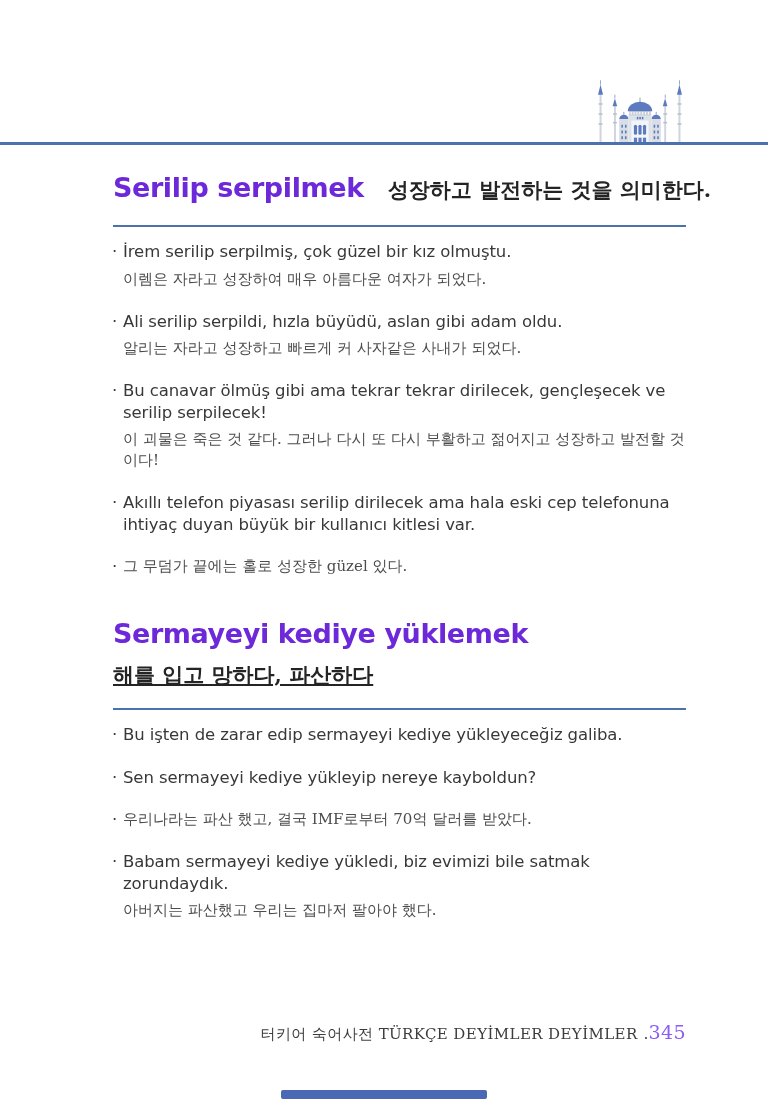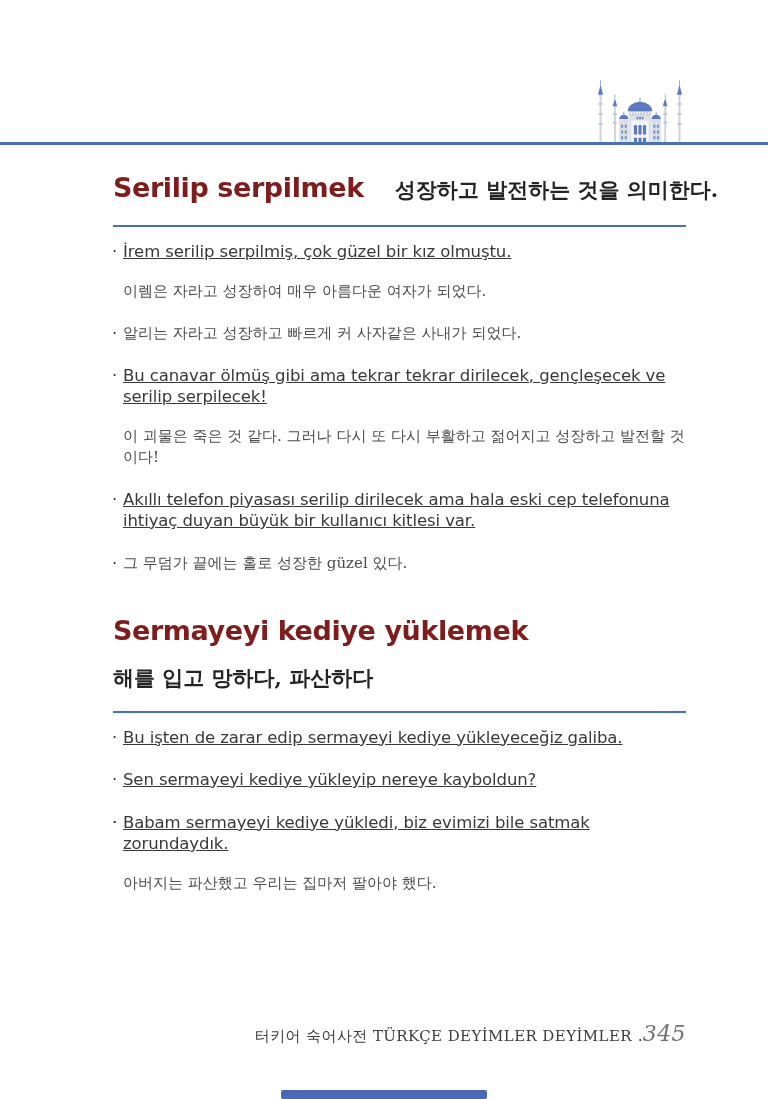--- a/index.html
+++ b/index.html
@@ -10,50 +10,50 @@
   }
   .top-rule {
     position:absolute; top:142px; left:0; width:768px; height:3px;
     background:#4a73ad;
   }
   .mosque { position:absolute; top:76px; right:80px; width:96px; height:66px; }
   .content { position:absolute; left:113px; right:82px; top:167px; }
 
   .idiom-title { white-space:nowrap; font-weight:700; }
   .idiom-title .t-tr {
-    font-size:27px; line-height:30px; color:#7f1d1d; letter-spacing:-0.4px;
+    font-size:27px; line-height:30px; color:#6d28d9; letter-spacing:-0.4px;
     font-family:"DejaVu Sans","Liberation Sans",sans-serif;
   }
   .idiom-title .t-ko {
-    font-size:21px; color:#242424; font-weight:600; margin-left:20px;
+    font-size:21px; color:#242424; font-weight:600; margin-left:13px;
     font-family:"DejaVu Serif","Liberation Serif",serif;
   }
   .t-ko-block {
     display:block; white-space:normal; font-size:22px; line-height:27px;
-    margin-left:0 !important; margin-top:16px;
+    margin-left:0 !important; margin-top:10px;text-decoration:underline;
   }
   .divider { border:none; border-top:2px solid #4a73ad; margin-top:20px; }
   .entries { margin-top:14px; }
   .entry { position:relative; padding-left:10px; margin-bottom:21px; }
   .entry .bullet { position:absolute; left:-1px; top:0; font-size:16.5px; line-height:21.5px; color:#383838; }
   .entry .tr {
-    font-size:16.5px; line-height:21.5px; color:#383838; letter-spacing:-0.1px;text-decoration:underline;
+    font-size:16.5px; line-height:21.5px; color:#383838; letter-spacing:-0.1px;
   }
   .entry .ko {
-    font-size:15px; line-height:21px; color:#4c4c4c; margin-top:18px;
+    font-size:15px; line-height:21px; color:#4c4c4c; margin-top:6px;
     font-family:"DejaVu Serif","Liberation Serif",serif;
   }
   .section-2 { margin-top:36px; }
   .footer {
     position:absolute; top:1021px; right:82px; color:#3c3c3c;
     font-family:"DejaVu Serif","Liberation Serif",serif;
     font-size:15px; letter-spacing:0.4px; white-space:nowrap;
   }
   .footer .dot { margin-left:6px; font-size:14px; color:#2e2e2e; }
-  .footer .num { font-size:22px; color:#737373;font-style:italic; }
+  .footer .num { font-size:19px; color:#8b5cf6; }
   .bottom-bar {
     position:absolute; top:1090px; left:281px; width:206px; height:9px;
     background:#4a68b3; border-radius:2px;
   }
 </style>
 </head>
 <body>
 
 <div class="top-rule"></div>
 
@@ -164,20 +164,21 @@
     <div class="entries">
 
       <div class="entry">
         <span class="bullet">·</span>
         <div class="tr">İrem serilip serpilmiş, çok güzel bir kız olmuştu.</div>
         <div class="ko">이렘은 자라고 성장하여 매우 아름다운 여자가 되었다.</div>
       </div>
 
       <div class="entry">
         <span class="bullet">·</span>
+        <div class="tr">Ali serilip serpildi, hızla büyüdü, aslan gibi adam oldu.</div>
         <div class="ko">알리는 자라고 성장하고 빠르게 커 사자같은 사내가 되었다.</div>
       </div>
 
       <div class="entry">
         <span class="bullet">·</span>
         <div class="tr">Bu canavar ölmüş gibi ama tekrar tekrar dirilecek, gençleşecek ve serilip serpilecek!</div>
         <div class="ko">이 괴물은 죽은 것 같다. 그러나 다시 또 다시 부활하고 젊어지고 성장하고 발전할 것이다!</div>
       </div>
 
       <div class="entry">
@@ -206,20 +207,21 @@
         <div class="tr">Bu işten de zarar edip sermayeyi kediye yükleyeceğiz galiba.</div>
       </div>
 
       <div class="entry">
         <span class="bullet">·</span>
         <div class="tr">Sen sermayeyi kediye yükleyip nereye kayboldun?</div>
       </div>
 
       <div class="entry">
         <span class="bullet">·</span>
+        <div class="ko">우리나라는 파산 했고, 결국 IMF로부터 70억 달러를 받았다.</div>
       </div>
 
       <div class="entry">
         <span class="bullet">·</span>
         <div class="tr">Babam sermayeyi kediye yükledi, biz evimizi bile satmak zorundaydık.</div>
         <div class="ko">아버지는 파산했고 우리는 집마저 팔아야 했다.</div>
       </div>
 
     </div>
   </section>

